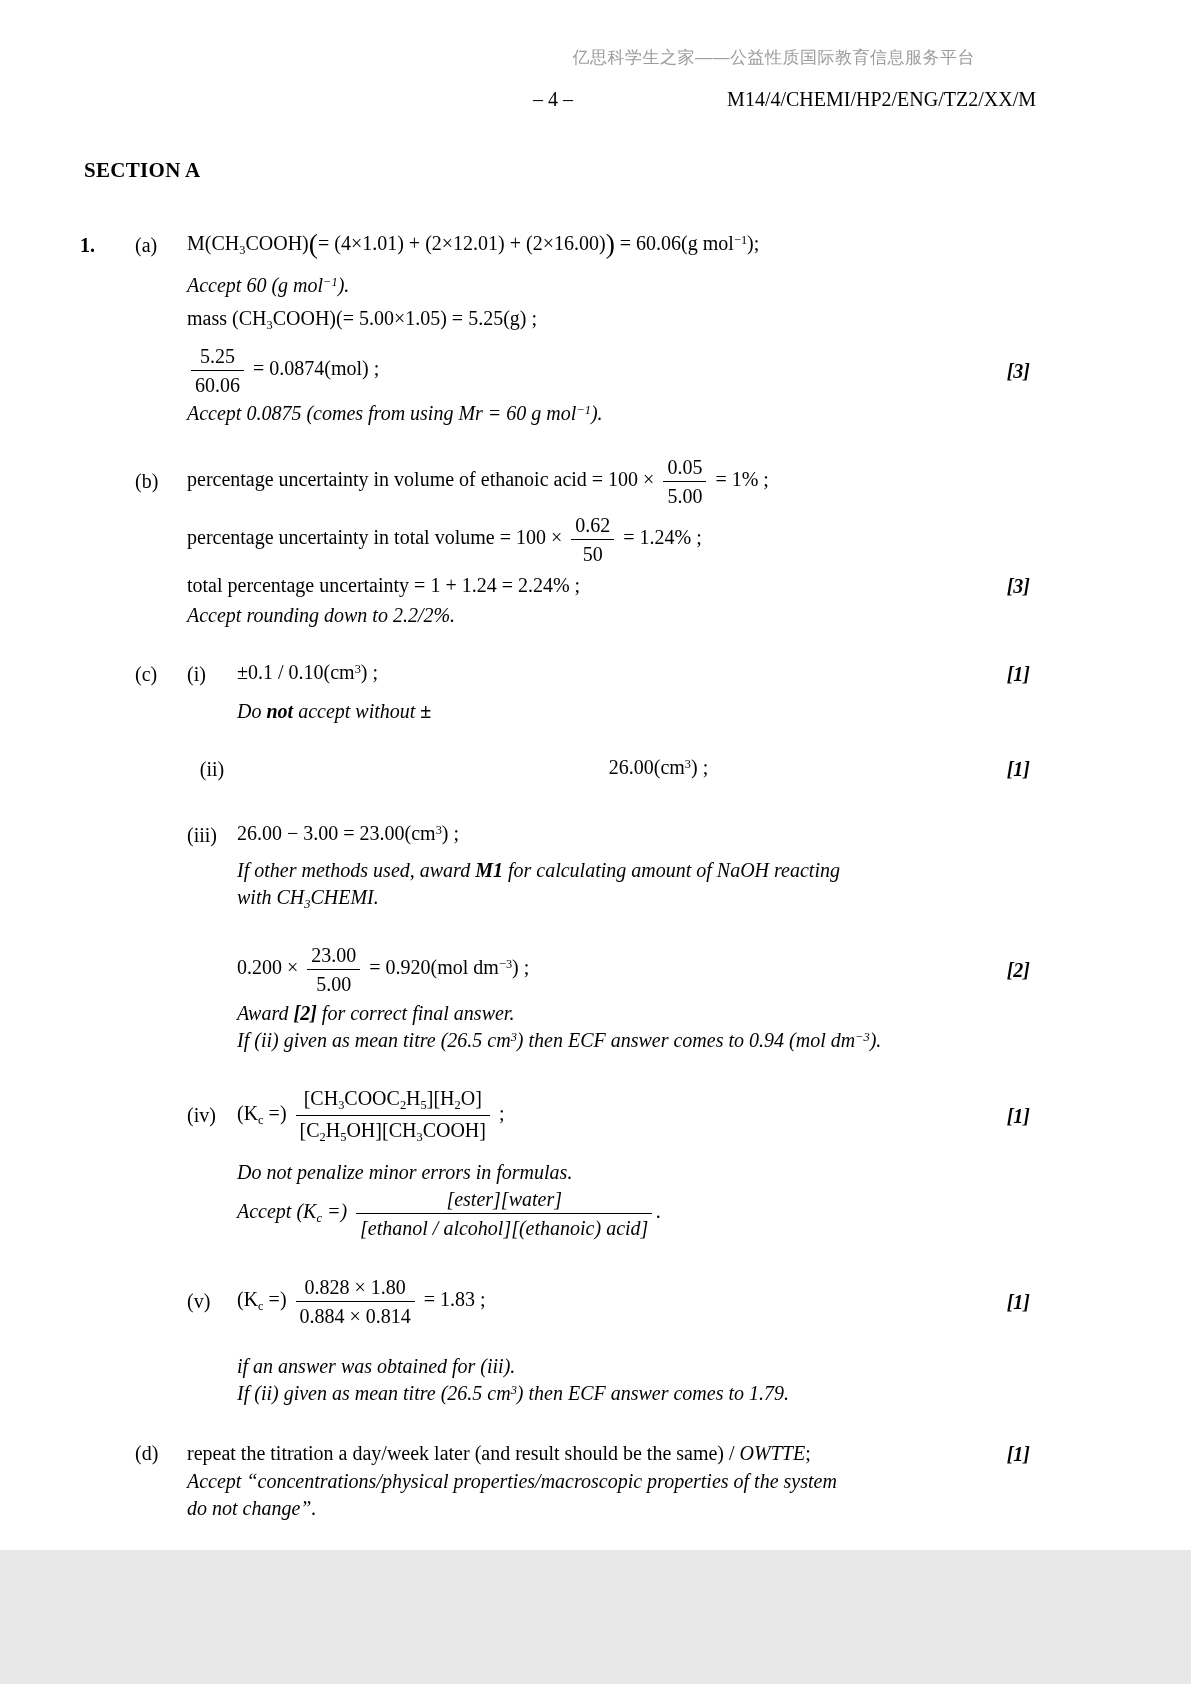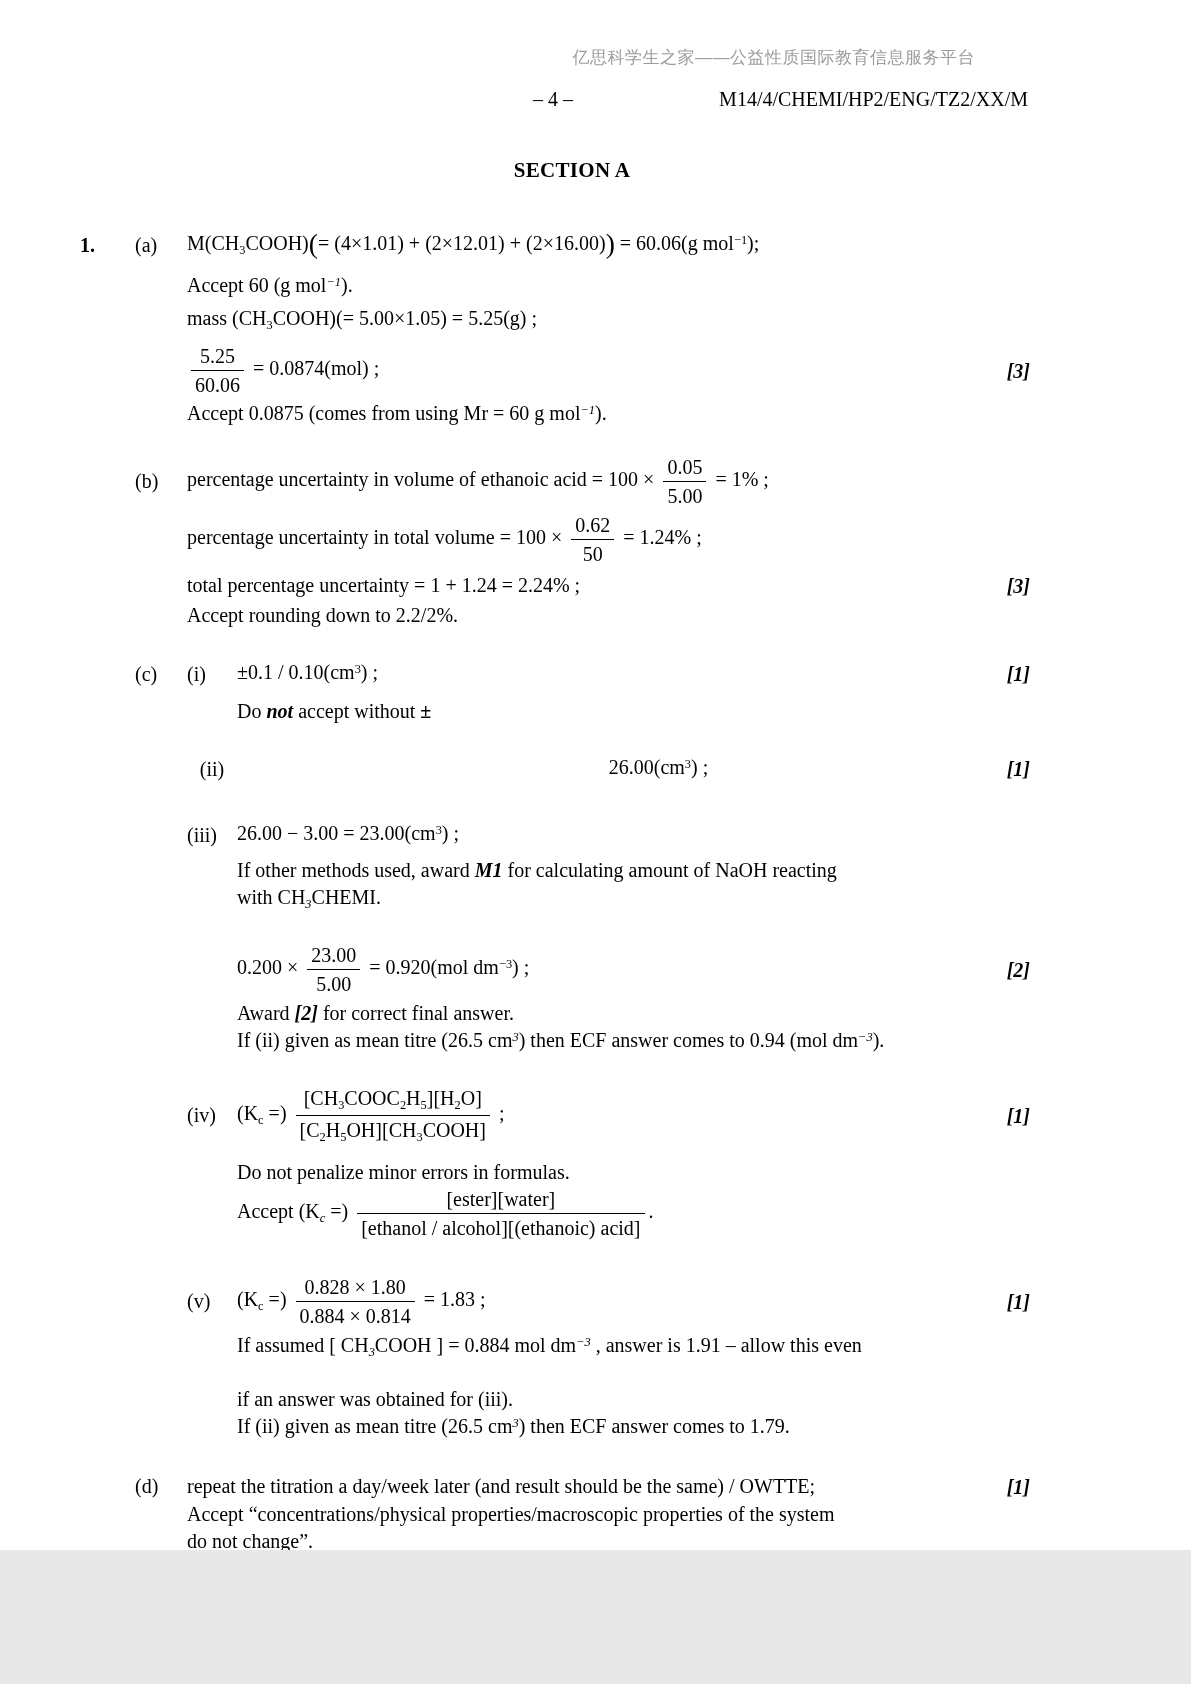--- a/index.html
+++ b/index.html
@@ -7,38 +7,38 @@
     position:relative;width:1191px;height:1550px;background:#ffffff;
     font-family:"Liberation Serif",serif;font-size:20px;color:#000;
     margin:0 auto;overflow:hidden;
   }
   .cn-watermark{
     position:absolute;top:46px;right:216px;
     font-family:"Liberation Sans",sans-serif;font-size:17px;color:#9c9c9c;
     letter-spacing:0.5px;
   }
   .page-num{position:absolute;left:533px;top:88px;}
-  .paper-code{position:absolute;right:163px;top:88px;}
+  .paper-code{position:absolute;right:155px;top:88px;}
   .section-title{
-    position:absolute;left:97px;top:158px;width:950px;text-align:center;
+    position:absolute;left:84px;top:158px;width:950px;text-align:left;
     font-weight:bold;font-size:21px;letter-spacing:0.3px;
   }
   #answer-rows{position:absolute;left:80px;top:230px;width:1000px;}
   .row{display:flex;align-items:center;position:relative;line-height:27px;min-height:27px;}
   .cell{flex:0 0 auto;white-space:nowrap;}
   .cq{width:55px;font-weight:bold;align-self:center;}
   .cp{width:52px;}
   .cs{width:50px;}
   .content{flex:1 1 auto;white-space:nowrap;}
   .marks{
     position:absolute;right:50px;top:50%;transform:translateY(-50%);
     font-style:italic;font-weight:bold;
   }
   .r{}
-  .i{text-align:right;}
+  .i{font-style:italic;text-align:right;}
   .b{font-style:italic;font-weight:bold;}
   .sub{font-size:0.62em;position:relative;bottom:-0.3em;}
   .sup{font-size:0.62em;position:relative;top:-0.5em;}
   .is{font-size:0.62em;position:relative;bottom:-0.3em;font-style:italic;}
   .ip{font-size:0.62em;position:relative;top:-0.5em;font-style:italic;}
   .big{font-size:1.38em;vertical-align:-0.1em;}
   .f{
     display:inline-flex;flex-direction:column;vertical-align:middle;
     text-align:center;margin:0 4px;
   }
@@ -203,26 +203,20 @@
       <div class="row" style="margin-top: 33px;">
         <span class="cell cq"></span>
         <span class="cell cp"></span>
         <span class="cell cs">(v)</span>
         <div class="content"><span class="r">(K</span><span class="sub">c</span><span class="r"> =) </span><span class="f">
             <span class="fn"><span class="r">0.828 × 1.80</span></span>
             <span class="fd"><span class="r">0.884 × 0.814</span></span>
           </span><span class="r"> = 1.83 ;</span></div>
         <span class="marks">[1]</span>
       </div>
-      <div class="row" style="margin-top: 3px;">
-        <span class="cell cq"></span>
-        <span class="cell cp"></span>
-        <span class="cell cs"></span>
-        <div class="content"><span class="i">If assumed [ CH</span><span class="is">3</span><span class="i">COOH ] = 0.884 mol dm</span><span class="ip">−3</span><span class="i"> , answer is 1.91 – allow this even</span></div>
-      </div>
       <div class="row" style="margin-top: 24px;">
         <span class="cell cq"></span>
         <span class="cell cp"></span>
         <span class="cell cs"></span>
         <div class="content"><span class="i">if an answer was obtained for (iii).</span></div>
       </div>
       <div class="row" style="margin-top: 0px;">
         <span class="cell cq"></span>
         <span class="cell cp"></span>
         <span class="cell cs"></span>

